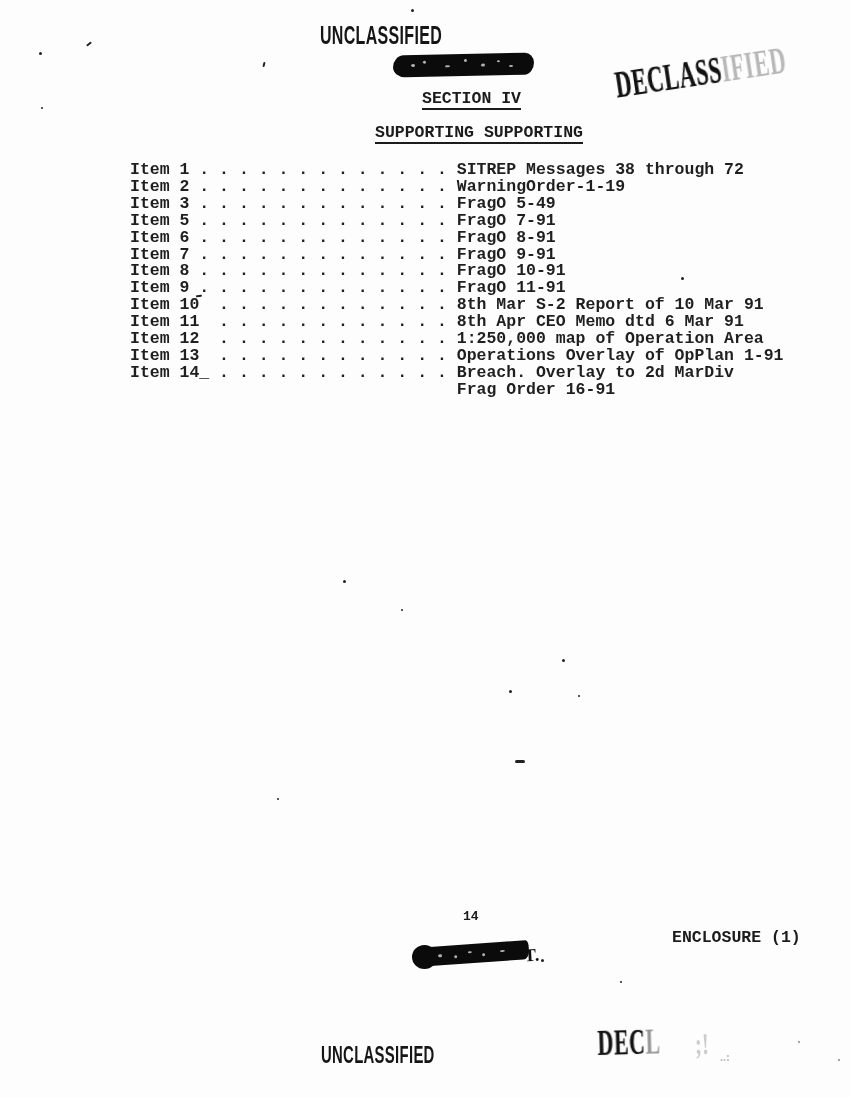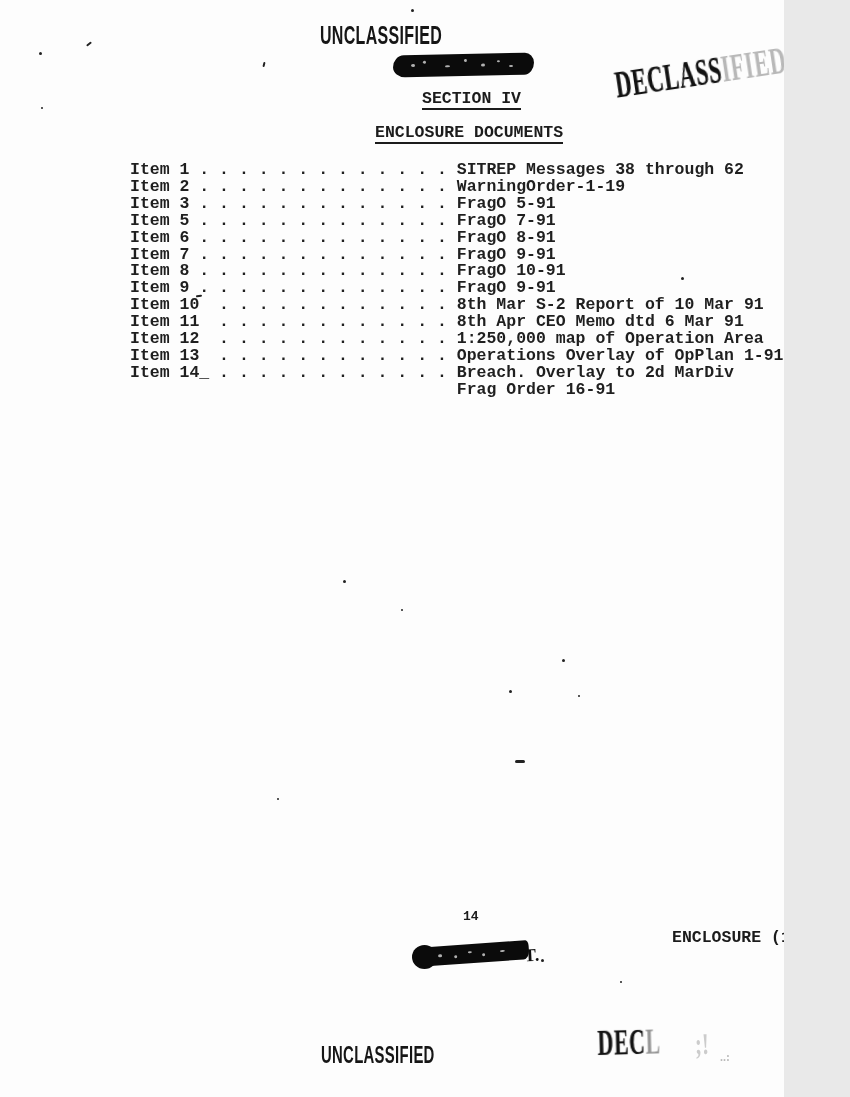--- a/index.html
+++ b/index.html
@@ -1,18 +1,18 @@
 <!DOCTYPE html>
 <html><head>
 <meta charset="utf-8">
 <style>
   html,body{margin:0;padding:0;background:#e9e9e9;}
   .page{
     position:relative;
-    width:784px;height:1097px;
+    width:850px;height:1097px;
     background:#fdfdfd;
     overflow:hidden;
     font-family:"Liberation Mono","DejaVu Sans Mono",monospace;
     color:#1e1e1e;
   }
   
   .classification{
     position:absolute;
     font-family:"Liberation Sans","DejaVu Sans",sans-serif;
     font-weight:bold;
@@ -113,31 +113,31 @@
     <span class="bar-speck" style="left:88px;top:10px;width:4px;height:3px;"></span>
     <span class="bar-speck" style="left:104px;top:7px;width:3px;height:2px;"></span>
     <span class="bar-speck" style="left:116px;top:12px;width:4px;height:2px;"></span>
   </div>
 
   <div class="stamp stamp-top">
     <span class="solid">DECLASS</span><span class="faded">IFIED</span>
   </div>
 
   <div class="tw heading section">SECTION IV</div>
-  <div class="tw heading subsection">ENCLOSURE DOCUMENTS</div>
+  <div class="tw heading subsection">SUPPORTING SUPPORTING</div>
 
   <div class="toc">
-      <div class="toc-row">Item 1 . . . . . . . . . . . . . SITREP Messages 38 through 62</div>
+      <div class="toc-row">Item 1 . . . . . . . . . . . . . SITREP Messages 38 through 72</div>
       <div class="toc-row">Item 2 . . . . . . . . . . . . . WarningOrder-1-19</div>
-      <div class="toc-row">Item 3 . . . . . . . . . . . . . FragO 5-91</div>
+      <div class="toc-row">Item 3 . . . . . . . . . . . . . FragO 5-49</div>
       <div class="toc-row">Item 5 . . . . . . . . . . . . . FragO 7-91</div>
       <div class="toc-row">Item 6 . . . . . . . . . . . . . FragO 8-91</div>
       <div class="toc-row">Item 7 . . . . . . . . . . . . . FragO 9-91</div>
       <div class="toc-row">Item 8 . . . . . . . . . . . . . FragO 10-91</div>
-      <div class="toc-row">Item 9 . . . . . . . . . . . . . FragO 9-91</div>
+      <div class="toc-row">Item 9 . . . . . . . . . . . . . FragO 11-91</div>
       <div class="toc-row">Item 10  . . . . . . . . . . . . 8th Mar S-2 Report of 10 Mar 91</div>
       <div class="toc-row">Item 11  . . . . . . . . . . . . 8th Apr CEO Memo dtd 6 Mar 91</div>
       <div class="toc-row">Item 12  . . . . . . . . . . . . 1:250,000 map of Operation Area</div>
       <div class="toc-row">Item 13  . . . . . . . . . . . . Operations Overlay of OpPlan 1-91</div>
       <div class="toc-row">Item 14_ . . . . . . . . . . . . Breach. Overlay to 2d MarDiv</div>
       <div class="toc-row">                                 Frag Order 16-91</div>
     </div>
 
   <div class="tw page-number">14</div>
   <div class="tw enclosure">ENCLOSURE (1)</div>

